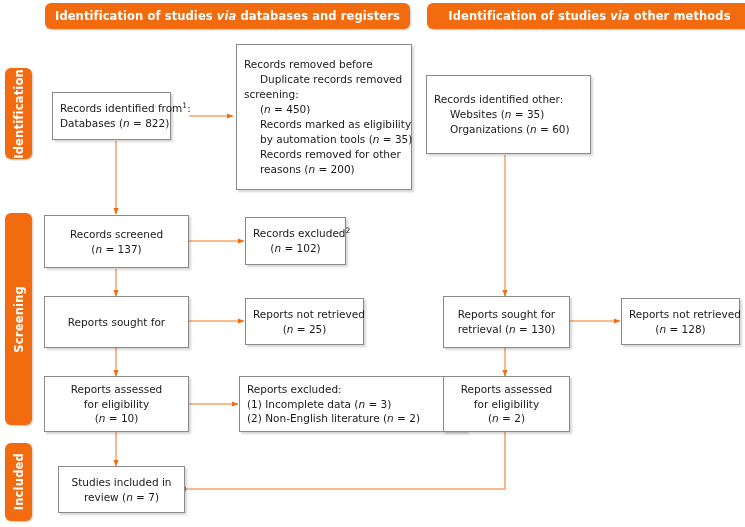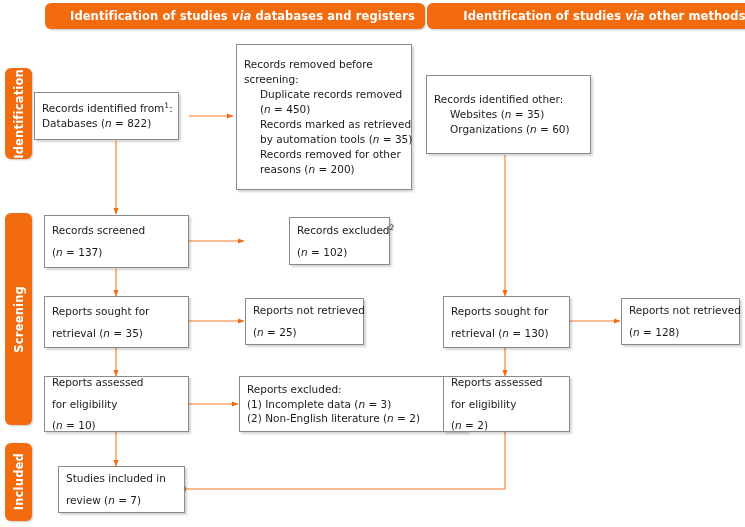--- a/index.html
+++ b/index.html
@@ -31,21 +31,20 @@
     border-radius: 6px;
     color: #ffffff;
     font-weight: bold;
     font-size: 11.5px;
     display: flex;
     align-items: center;
     justify-content: center;
     text-align: center;
     box-shadow: 1px 1px 2px rgba(0,0,0,0.22);
     letter-spacing: 0.1px;
-    padding-left: 15px;
   }
   .phase {
     position: absolute;
     background: #F26B0F;
     border-radius: 6px;
     color: #ffffff;
     font-weight: bold;
     font-size: 11.5px;
     display: flex;
     align-items: center;
@@ -69,21 +68,21 @@
     box-shadow: 1.5px 1.5px 2px rgba(0,0,0,0.16);
   }
   .box .inner {
     padding: 5px 7px;
     height: 100%;
     box-sizing: border-box;
     display: flex;
     flex-direction: column;
     justify-content: center;
   }
-  .box.center .inner { text-align: left; gap: 7px; }
+  .box.center .inner { text-align: center; }
   .box.left .inner { text-align: left; }
   .line { display: block; white-space: nowrap; }
   .indent { padding-left: 16px; }
   .it { font-style: italic; }
   sup { font-size: 7.5px; vertical-align: super; line-height: 0; }
 </style>
 </head>
 <body>
 
 <div id="diagram">
@@ -137,34 +136,34 @@
   <div class="phase" style="left:5px; top:68px; width:27px; height:91px;">
     <span>Identification</span>
   </div>
   <div class="phase" style="left:5px; top:213px; width:27px; height:212px;">
     <span>Screening</span>
   </div>
   <div class="phase" style="left:5px; top:443px; width:27px; height:78px;">
     <span>Included</span>
   </div>
 
-  <div class="box left" style="left:34px; top:92px; width:145px; height:48px;">
+  <div class="box left" style="left:52px; top:92px; width:119px; height:48px;">
     <div class="inner">
         <span class="line">Records identified from<sup>1</sup>:</span>
         <span class="line">Databases (<span class="it">n</span> = 822)</span>
       </div>
   </div>
 
   <div class="box left" style="left:236px; top:44px; width:176px; height:146px;">
     <div class="inner">
         <span class="line">Records removed before</span>
+        <span class="line indent">Duplicate records removed</span>
         <span class="line">screening:</span>
-        <span class="line indent">Duplicate records removed</span>
         <span class="line indent">(<span class="it">n</span> = 450)</span>
-        <span class="line indent">Records marked as retrieved</span>
+        <span class="line indent">Records marked as eligibility</span>
         <span class="line indent">by automation tools (<span class="it">n</span> = 35)</span>
         <span class="line indent">Records removed for other</span>
         <span class="line indent">reasons (<span class="it">n</span> = 200)</span>
       </div>
   </div>
 
   <div class="box left" style="left:426px; top:75px; width:165px; height:79px;">
     <div class="inner">
         <span class="line">Records identified other:</span>
         <span class="line indent">Websites (<span class="it">n</span> = 35)</span>
@@ -172,31 +171,30 @@
       </div>
   </div>
 
   <div class="box center" style="left:44px; top:215px; width:145px; height:53px;">
     <div class="inner">
         <span class="line">Records screened</span>
         <span class="line">(<span class="it">n</span> = 137)</span>
       </div>
   </div>
 
-  <div class="box center" style="left:245px; top:217px; width:101px; height:48px;margin-left:44px;">
+  <div class="box center" style="left:245px; top:217px; width:101px; height:48px;">
     <div class="inner">
         <span class="line">Records excluded<sup>2</sup></span>
         <span class="line">(<span class="it">n</span> = 102)</span>
       </div>
   </div>
 
   <div class="box center" style="left:44px; top:296px; width:145px; height:52px;">
     <div class="inner">
         <span class="line">Reports sought for</span>
-        <span class="line">retrieval (<span class="it">n</span> = 35)</span>
       </div>
   </div>
 
   <div class="box center" style="left:245px; top:298px; width:119px; height:47px;">
     <div class="inner">
         <span class="line">Reports not retrieved</span>
         <span class="line">(<span class="it">n</span> = 25)</span>
       </div>
   </div>
 

